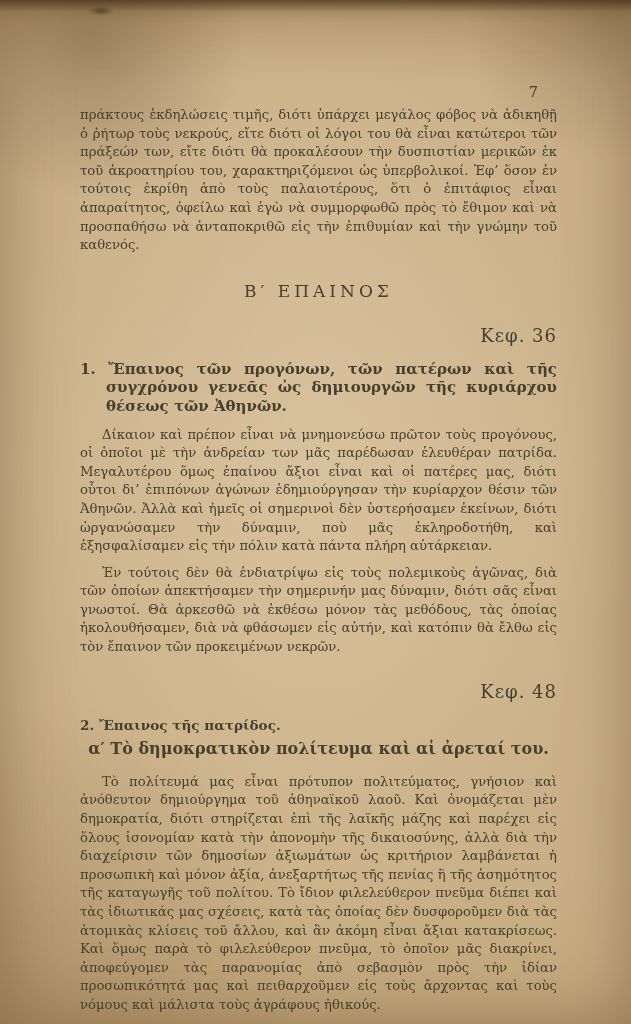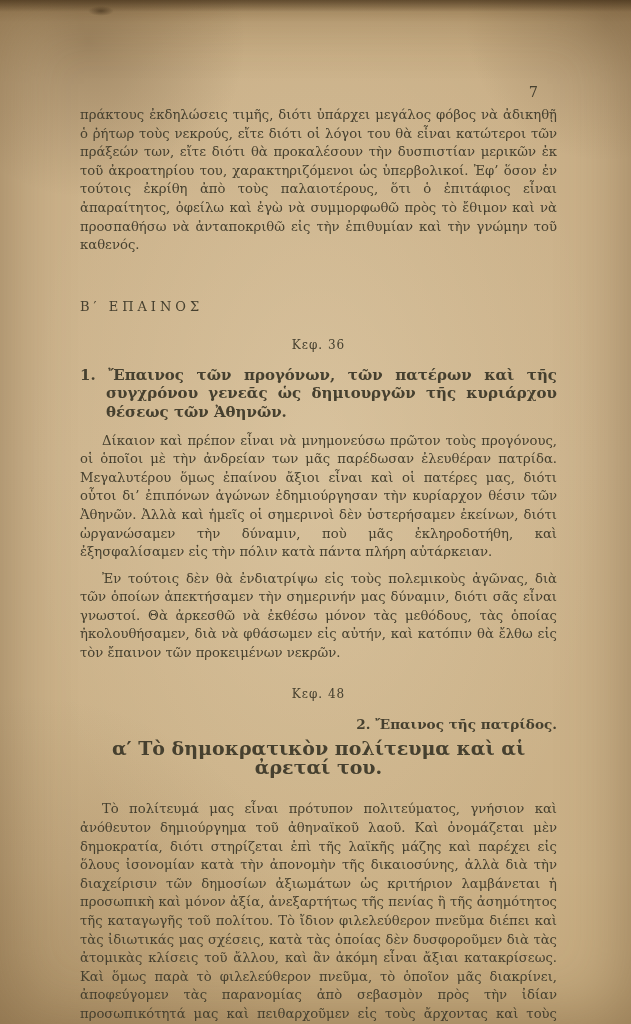--- a/index.html
+++ b/index.html
@@ -54,52 +54,52 @@
   }
   p.body {
     margin: 0 0 2px 0;
     font-size: 13.2px;
     line-height: 18.6px;
     text-align: justify;
     text-indent: 22px;
   }
   p.body.no-indent { text-indent: 0; }
   .section-heading {
-    margin: 44px 0 0 0;
-    text-align: left;
-    font-size: 13px;
+    margin: 26px 0 0 0;
+    text-align: center;
+    font-size: 17px;
     font-weight: normal;
     letter-spacing: 4px;
   }
   .kef {
     margin: 24px 0 14px 0;
-    text-align: center;
-    font-size: 12px;
+    text-align: right;
+    font-size: 18px;
     font-weight: normal;
     letter-spacing: 1px;
   }
   .chapter-title {
     margin: 0 0 10px 0;
     font-size: 15px;
     line-height: 18.6px;
     font-weight: bold;
     text-align: justify;
     padding-left: 26px;
     text-indent: -26px;
   }
   .chapter-title-centered {
     margin: 0 0 6px 0;
     font-size: 13.6px;
     line-height: 18.6px;
     font-weight: bold;
-    text-align: right;
+    text-align: left;
   }
   .chapter-subtitle {
-    margin: 0 0 24px 0;
-    font-size: 19px;
+    margin: 0 0 14px 0;
+    font-size: 16px;
     line-height: 18.6px;
     font-weight: bold;
     text-align: center;
   }
   .gap-sm { height: 6px; }
 </style>
 </head>
 <body>
 
 <div class="paper">

